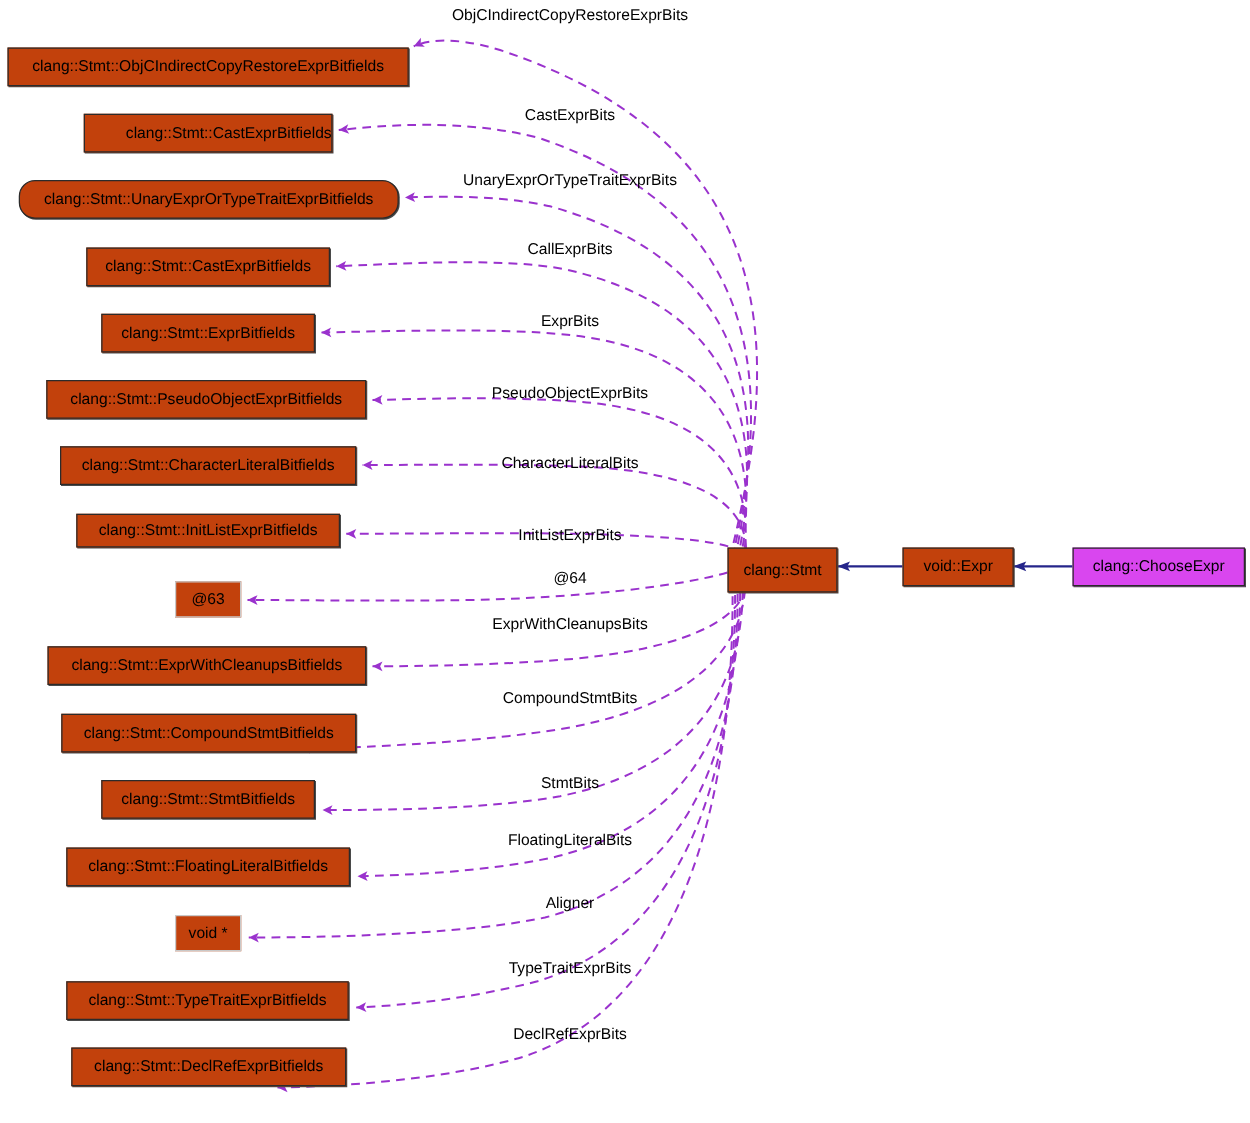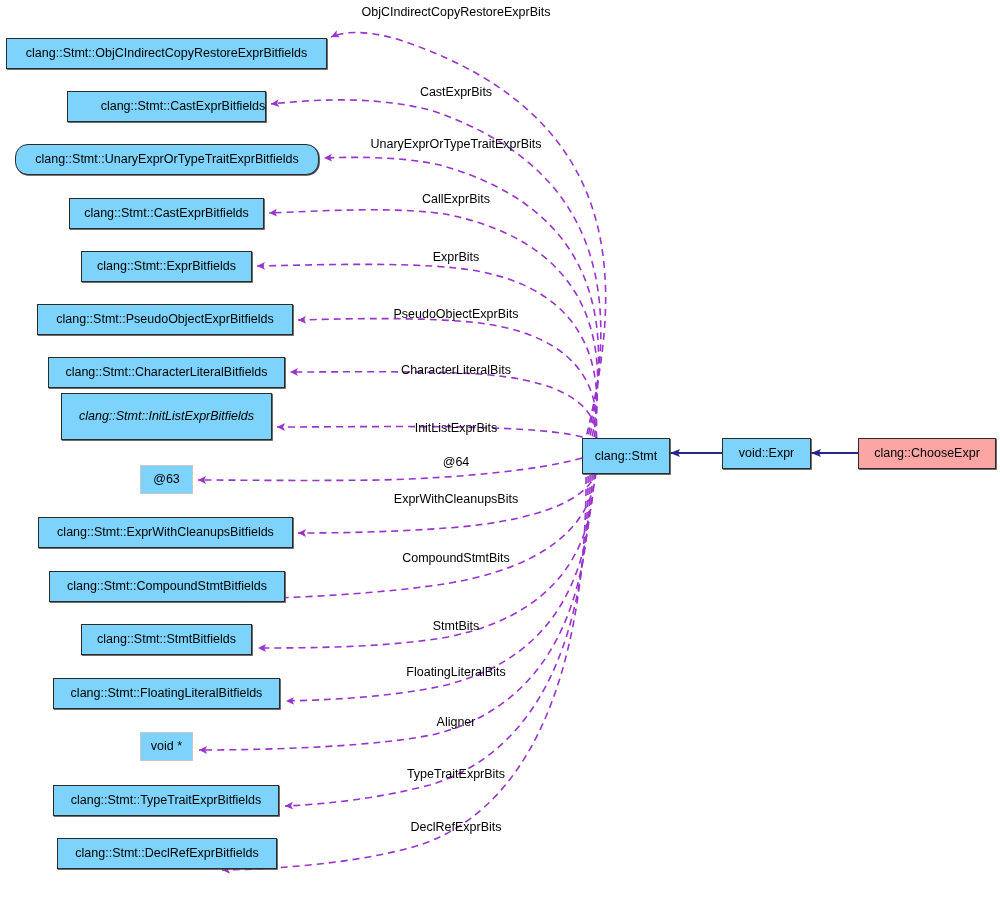--- a/index.html
+++ b/index.html
@@ -3,31 +3,31 @@
 <meta charset="utf-8">
 <style>
   html,body{margin:0;padding:0;background:#ffffff;}
   body{width:1000px;height:898px;font-family:"Liberation Sans",sans-serif;overflow:hidden;}
   #diagram{position:relative;width:1000px;height:898px;}
   #edges{position:absolute;left:0;top:0;width:1000px;height:898px;}
   .node{
     position:absolute;
     box-sizing:border-box;
     display:flex;align-items:center;justify-content:center;
-    background:#7dd3fc;
+    background:#c2410c;
     border:1px solid #404040;
     font-size:12.5px;
     color:#000000;
     white-space:nowrap;
     line-height:1;
     z-index:3;
   }
   .node.strong{border:1px solid #2b2b2b;box-shadow:0.8px 0.8px 0 0 #4a4a4a;}
   .node.faint{border:1px solid #c8c8c8;box-shadow:none;}
-  .node.current{background:#fca5a5;border:1px solid #2b2b2b;box-shadow:0.8px 0.8px 0 0 #4a4a4a;}
+  .node.current{background:#d946ef;border:1px solid #2b2b2b;box-shadow:0.8px 0.8px 0 0 #4a4a4a;}
   .edge-label{
     position:absolute;
     font-size:12.5px;
     color:#000000;
     white-space:nowrap;
     transform:translate(-50%,-50%);
     background:transparent;
     z-index:4;
   }
 </style>
@@ -70,21 +70,21 @@
   </svg>
 
   <div id="nodes-layer">
       <div class="node strong" style="left: 6px; top: 38px; width: 321px; height: 31px;">clang::Stmt::ObjCIndirectCopyRestoreExprBitfields</div>
       <div class="node strong" style="left: 67px; top: 91px; width: 199px; height: 31px; padding-left: 33px;">clang::Stmt::CastExprBitfields</div>
       <div class="node strong" style="left: 15px; top: 144px; width: 304px; height: 31px; border-radius: 13px;">clang::Stmt::UnaryExprOrTypeTraitExprBitfields</div>
       <div class="node strong" style="left: 69px; top: 198px; width: 195px; height: 31px;">clang::Stmt::CastExprBitfields</div>
       <div class="node strong" style="left: 81px; top: 251px; width: 171px; height: 31px;">clang::Stmt::ExprBitfields</div>
       <div class="node strong" style="left: 37px; top: 304px; width: 256px; height: 31px;">clang::Stmt::PseudoObjectExprBitfields</div>
       <div class="node strong" style="left: 48px; top: 357px; width: 237px; height: 31px;">clang::Stmt::CharacterLiteralBitfields</div>
-      <div class="node strong" style="left: 61px; top: 393px; width: 211px; height: 47px; font-style: italic;">clang::Stmt::InitListExprBitfields</div>
+      <div class="node strong" style="left: 61px; top: 411px; width: 211px; height: 27px;">clang::Stmt::InitListExprBitfields</div>
       <div class="node faint" style="left: 140px; top: 465px; width: 53px; height: 29px;">@63</div>
       <div class="node strong" style="left: 38px; top: 517px; width: 255px; height: 31px;">clang::Stmt::ExprWithCleanupsBitfields</div>
       <div class="node strong" style="left: 49px; top: 571px; width: 236px; height: 31px;">clang::Stmt::CompoundStmtBitfields</div>
       <div class="node strong" style="left: 81px; top: 624px; width: 171px; height: 31px;">clang::Stmt::StmtBitfields</div>
       <div class="node strong" style="left: 53px; top: 678px; width: 227px; height: 31px;">clang::Stmt::FloatingLiteralBitfields</div>
       <div class="node faint" style="left: 140px; top: 732px; width: 53px; height: 29px;">void *</div>
       <div class="node strong" style="left: 53px; top: 785px; width: 226px; height: 31px;">clang::Stmt::TypeTraitExprBitfields</div>
       <div class="node strong" style="left: 57px; top: 838px; width: 220px; height: 31px;">clang::Stmt::DeclRefExprBitfields</div>
       <div class="node strong" style="left: 582px; top: 438px; width: 88px; height: 36px;">clang::Stmt</div>
       <div class="node strong" style="left: 722px; top: 438px; width: 89px; height: 31px;">void::Expr</div>

